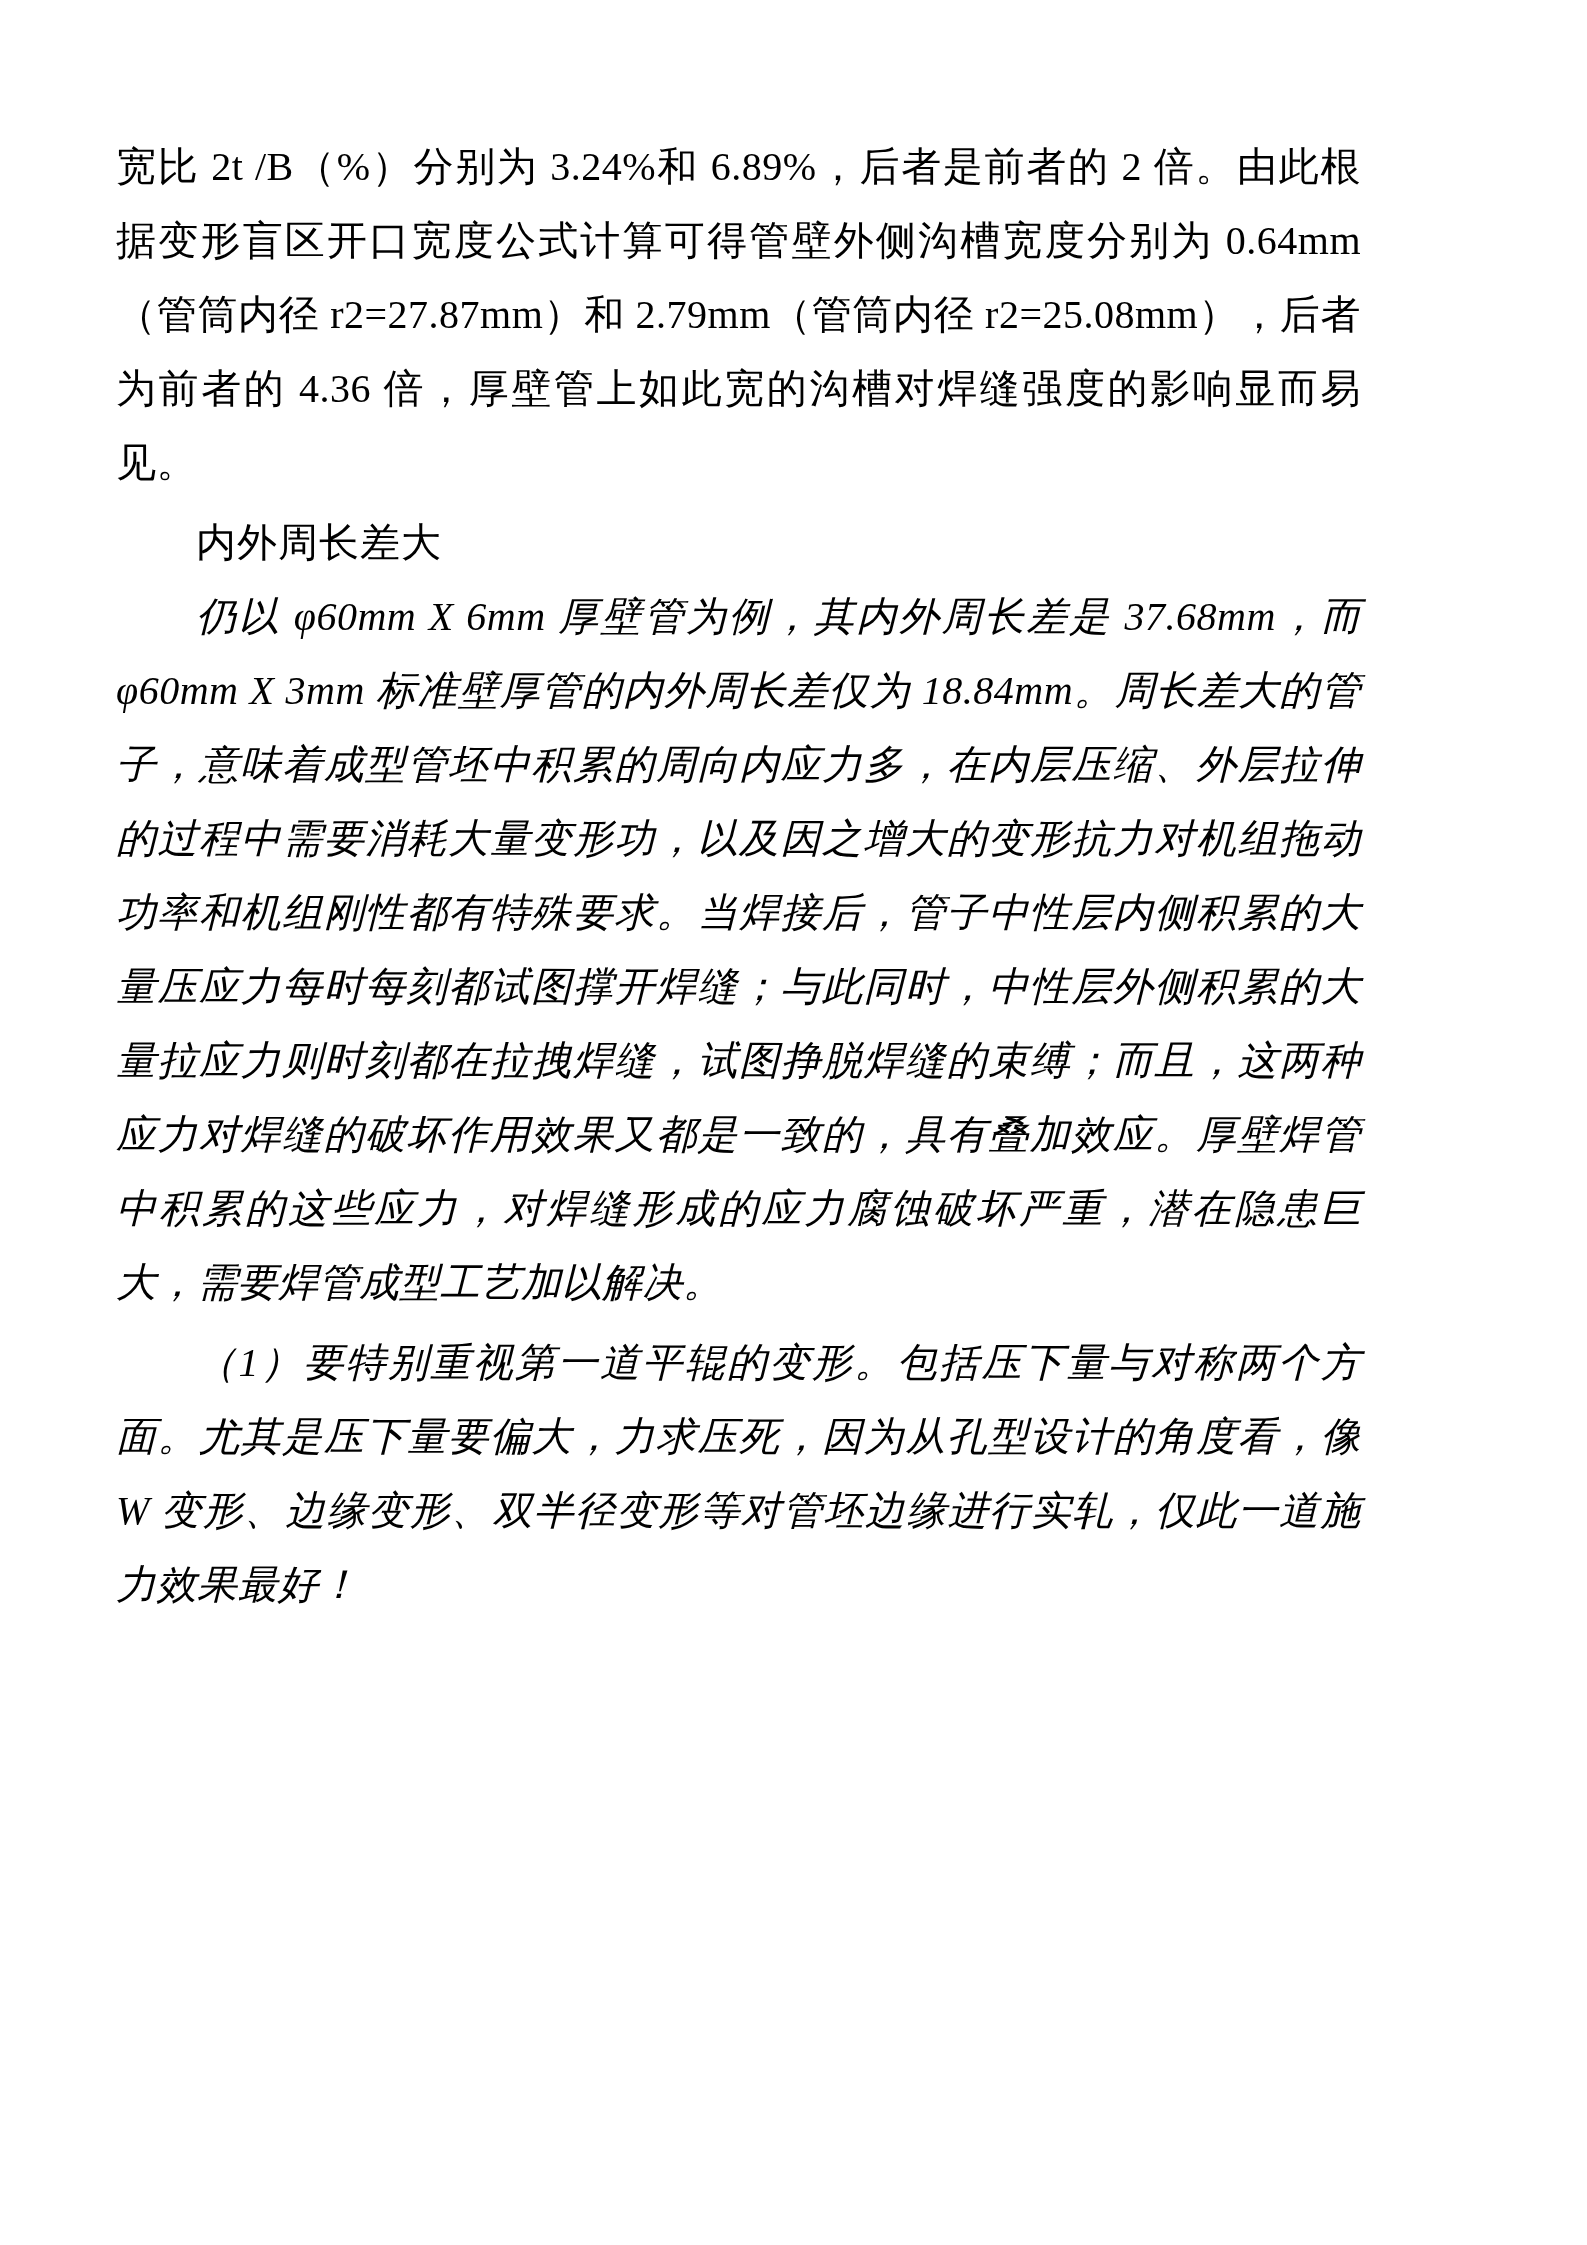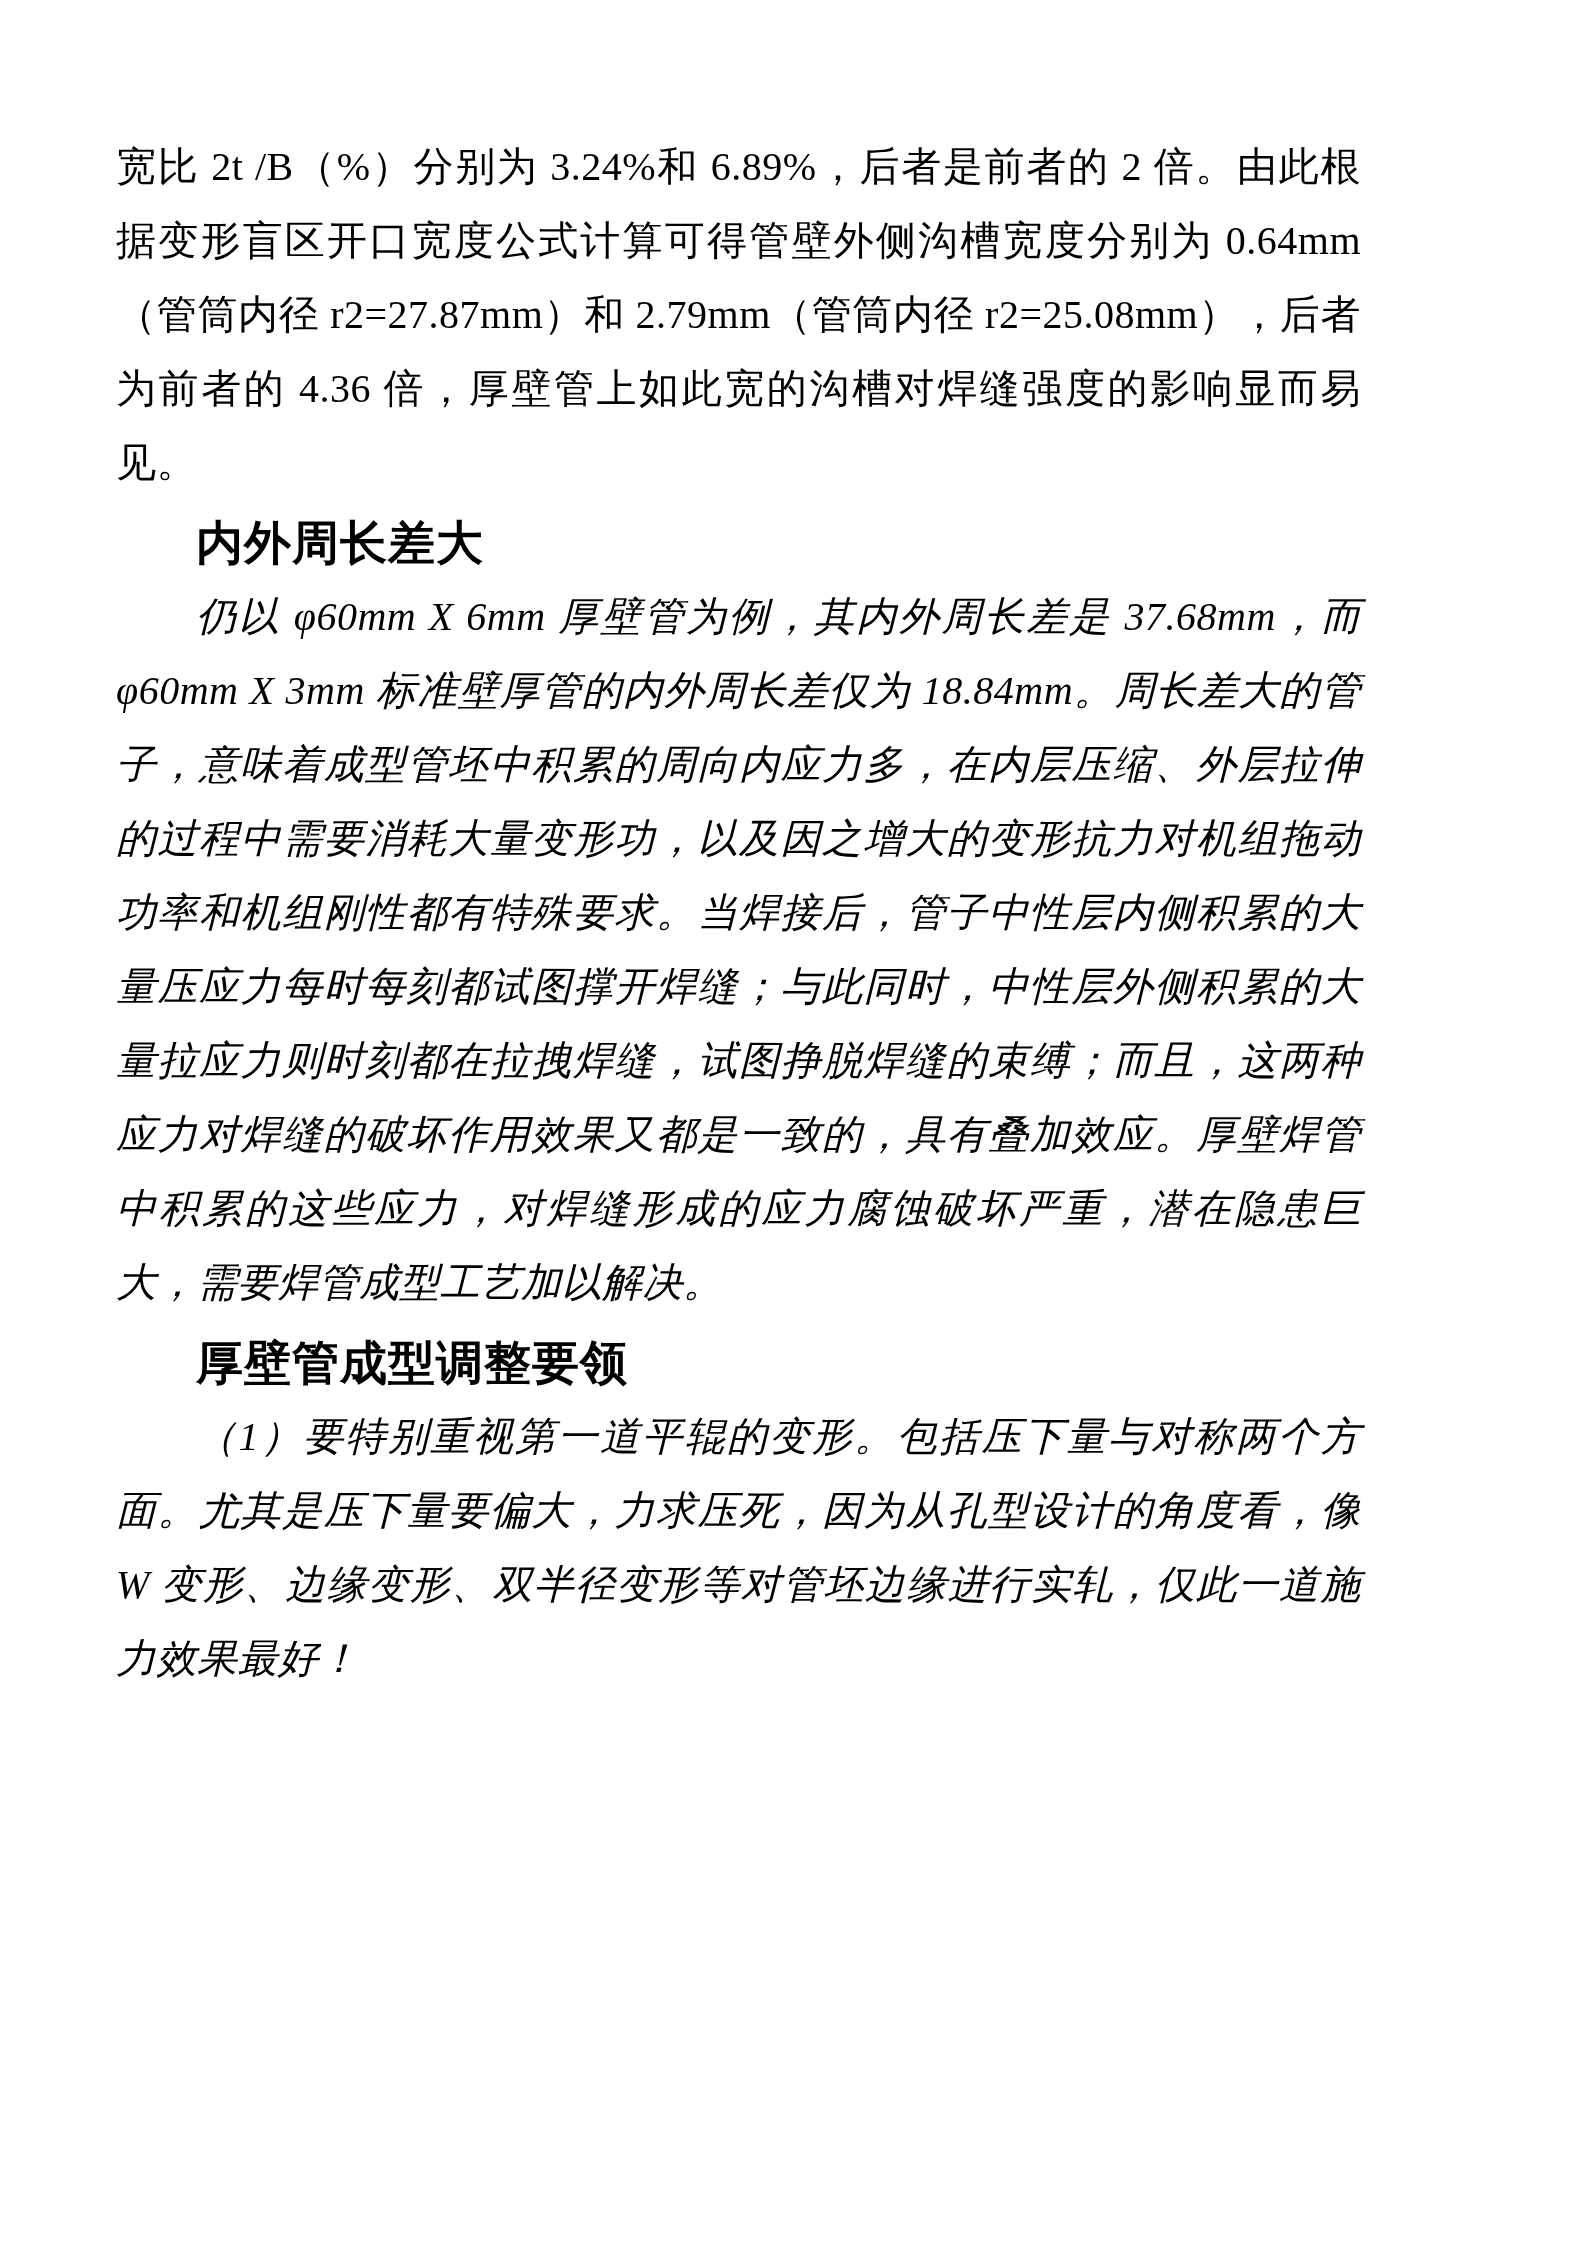--- a/index.html
+++ b/index.html
@@ -31,23 +31,23 @@
     text-align: justify;
     text-justify: inter-ideograph;
     letter-spacing: 0.5px;
   }
   p.indent {
     text-indent: 80px;
     font-style: italic;
   }
   h2.heading {
     margin: 0;
-    font-size: 47px;
+    font-size: 40px;
     line-height: 74px;
-    font-weight: bold;
+    font-weight: normal;
     text-indent: 80px;
     letter-spacing: 1px;
   }
   .gap-sm { height: 6px; }
 </style>
 </head>
 <body>
 
 <div class="page">
   <div class="doc-body">
@@ -55,18 +55,17 @@
     <p class="para">宽比 2t /B（%）分别为 3.24%和 6.89%，后者是前者的 2 倍。由此根据变形盲区开口宽度公式计算可得管壁外侧沟槽宽度分别为 0.64mm（管筒内径 r2=27.87mm）和 2.79mm（管筒内径 r2=25.08mm），后者为前者的 4.36 倍，厚壁管上如此宽的沟槽对焊缝强度的影响显而易见。</p>
 
     <div class="gap-sm"></div>
 
     <h2 class="heading">内外周长差大</h2>
 
     <p class="para indent">仍以 φ60mm X 6mm 厚壁管为例，其内外周长差是 37.68mm，而φ60mm X 3mm 标准壁厚管的内外周长差仅为 18.84mm。周长差大的管子，意味着成型管坯中积累的周向内应力多，在内层压缩、外层拉伸的过程中需要消耗大量变形功，以及因之增大的变形抗力对机组拖动功率和机组刚性都有特殊要求。当焊接后，管子中性层内侧积累的大量压应力每时每刻都试图撑开焊缝；与此同时，中性层外侧积累的大量拉应力则时刻都在拉拽焊缝，试图挣脱焊缝的束缚；而且，这两种应力对焊缝的破坏作用效果又都是一致的，具有叠加效应。厚壁焊管中积累的这些应力，对焊缝形成的应力腐蚀破坏严重，潜在隐患巨大，需要焊管成型工艺加以解决。</p>
 
     <div class="gap-sm"></div>
 
-    <h2 class="heading">厚壁管成型调整要领</h2>
 
     <p class="para indent">（1）要特别重视第一道平辊的变形。包括压下量与对称两个方面。尤其是压下量要偏大，力求压死，因为从孔型设计的角度看，像 W 变形、边缘变形、双半径变形等对管坯边缘进行实轧，仅此一道施力效果最好！</p>
 
   </div>
 </div>
 
 </body></html>

